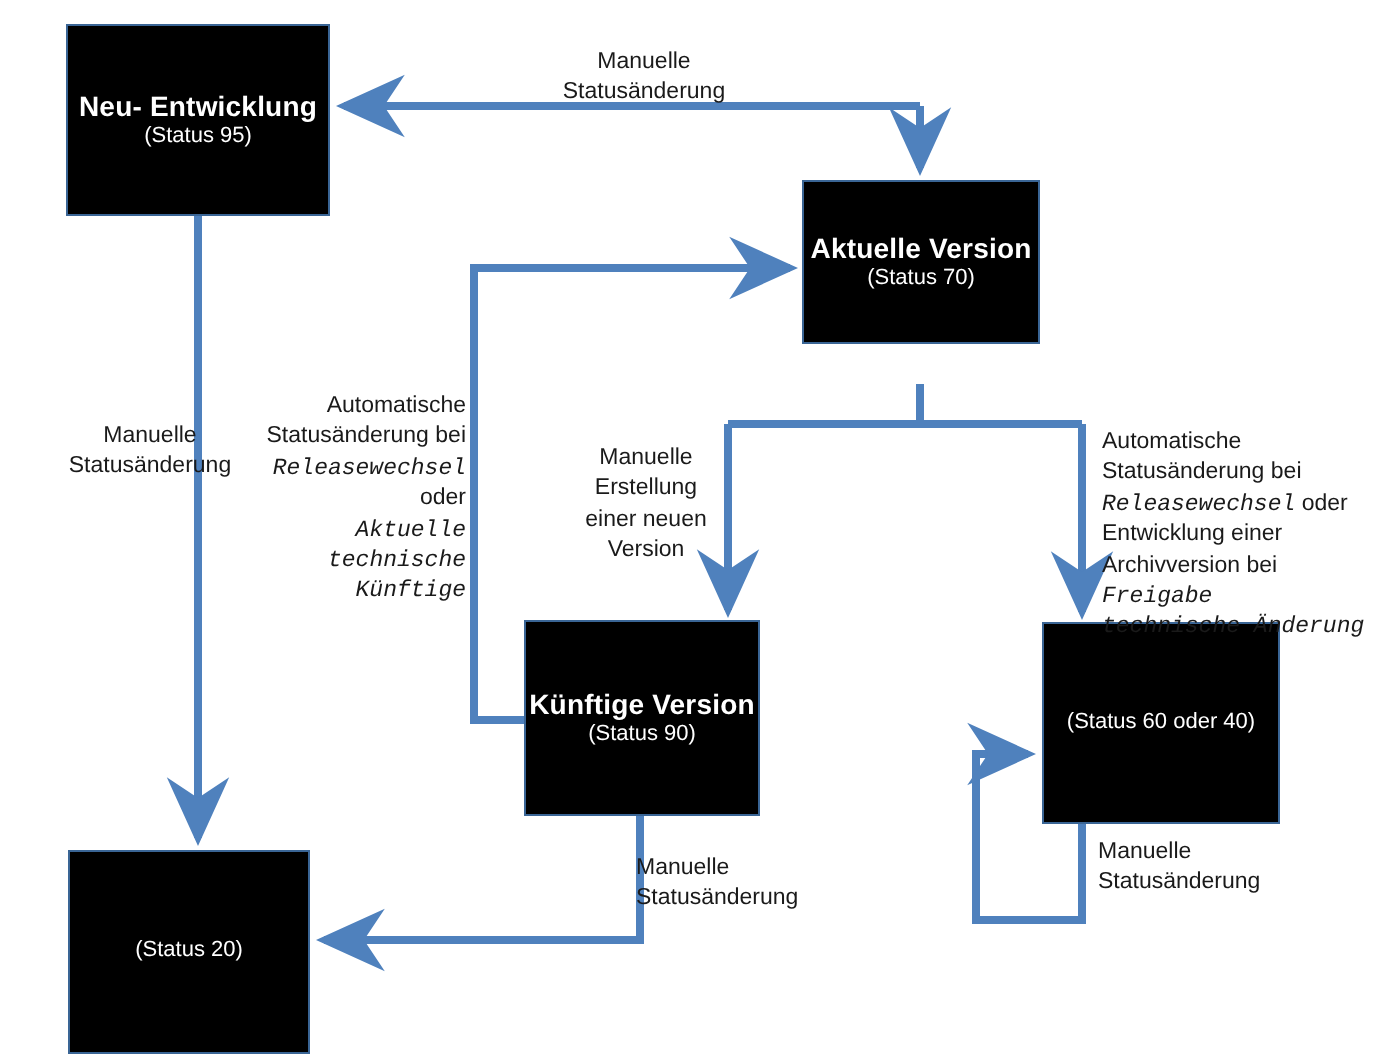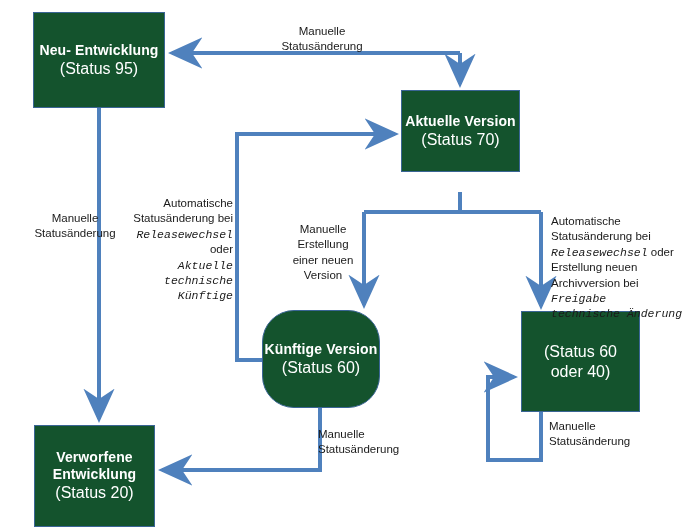--- a/index.html
+++ b/index.html
@@ -21,39 +21,39 @@
   #edge-layer {
     position: absolute;
     left: 0;
     top: 0;
     width: 687px;
     height: 532px;
   }
   .node {
     position: absolute;
     box-sizing: border-box;
-    background: #14532d;
+    background: #000000;
     border: 1px solid #3A6595;
     color: #FFFFFF;
     display: flex;
     flex-direction: column;
     align-items: center;
     justify-content: center;
     text-align: center;
     line-height: 1.22;
     z-index: 3;
   }
   .node .title {
     font-weight: bold;
     font-size: 14px;
     letter-spacing: 0.1px;
   }
   .node .status {
     font-weight: normal;
-    font-size: 16px;
+    font-size: 11px;
   }
   .edge-label {
     position: absolute;
     font-size: 11.5px;
     color: #1a1a1a;
     line-height: 1.34;
     white-space: pre-line;
     z-index: 4;
   }
   .edge-label.align-right { text-align: right; }
@@ -101,50 +101,48 @@
 Entwicklung</div>
     <div class="status">(Status 95)</div>
   </div>
 
   <div class="node" style="left:401px; top:90px; width:119px; height:82px;">
     <div class="title">Aktuelle
 Version</div>
     <div class="status">(Status 70)</div>
   </div>
 
-  <div class="node" style="left:262px; top:310px; width:118px; height:98px;border-radius:32px;">
+  <div class="node" style="left:262px; top:310px; width:118px; height:98px;">
     <div class="title">Künftige
 Version</div>
-    <div class="status">(Status 60)</div>
+    <div class="status">(Status 90)</div>
   </div>
 
   <div class="node" style="left:521px; top:311px; width:119px; height:101px;">
     <div class="status" style="padding:0 6px;">(Status 60 oder 40)</div>
   </div>
 
   <div class="node" style="left:34px; top:425px; width:121px; height:102px;">
-    <div class="title">Verworfene
-Entwicklung</div>
     <div class="status">(Status 20)</div>
   </div>
 
   <div class="edge-label align-center" style="left:247px; top:24px; width:150px;">Manuelle
 Statusänderung</div>
 
   <div class="edge-label align-center" style="left:10px; top:211px; width:130px;">Manuelle
 Statusänderung</div>
 
   <div class="edge-label align-right" style="left:115px; top:196px; width:118px;"><span>Automatische</span><br><span>Statusänderung bei</span><br><span class="em">Releasewechsel</span><span> oder</span><br><span class="em">Aktuelle technische</span><br><span class="em">Künftige</span></div>
 
   <div class="edge-label align-center" style="left:289px; top:222px; width:68px;">Manuelle
 Erstellung
 einer neuen
 Version</div>
 
-  <div class="edge-label align-left" style="left:551px; top:214px; width:136px;"><span>Automatische</span><br><span>Statusänderung bei</span><br><span class="em">Releasewechsel</span><span> oder</span><br><span>Erstellung neuen</span><br><span>Archivversion bei </span><span class="em">Freigabe</span><br><span class="em">technische Änderung</span></div>
+  <div class="edge-label align-left" style="left:551px; top:214px; width:136px;"><span>Automatische</span><br><span>Statusänderung bei</span><br><span class="em">Releasewechsel</span><span> oder</span><br><span>Entwicklung einer</span><br><span>Archivversion bei </span><span class="em">Freigabe</span><br><span class="em">technische Änderung</span></div>
 
   <div class="edge-label align-left" style="left:318px; top:427px; width:120px;">Manuelle
 Statusänderung</div>
 
   <div class="edge-label align-left" style="left:549px; top:419px; width:130px;">Manuelle
 Statusänderung</div>
 
 </div>
 
 </body></html>

